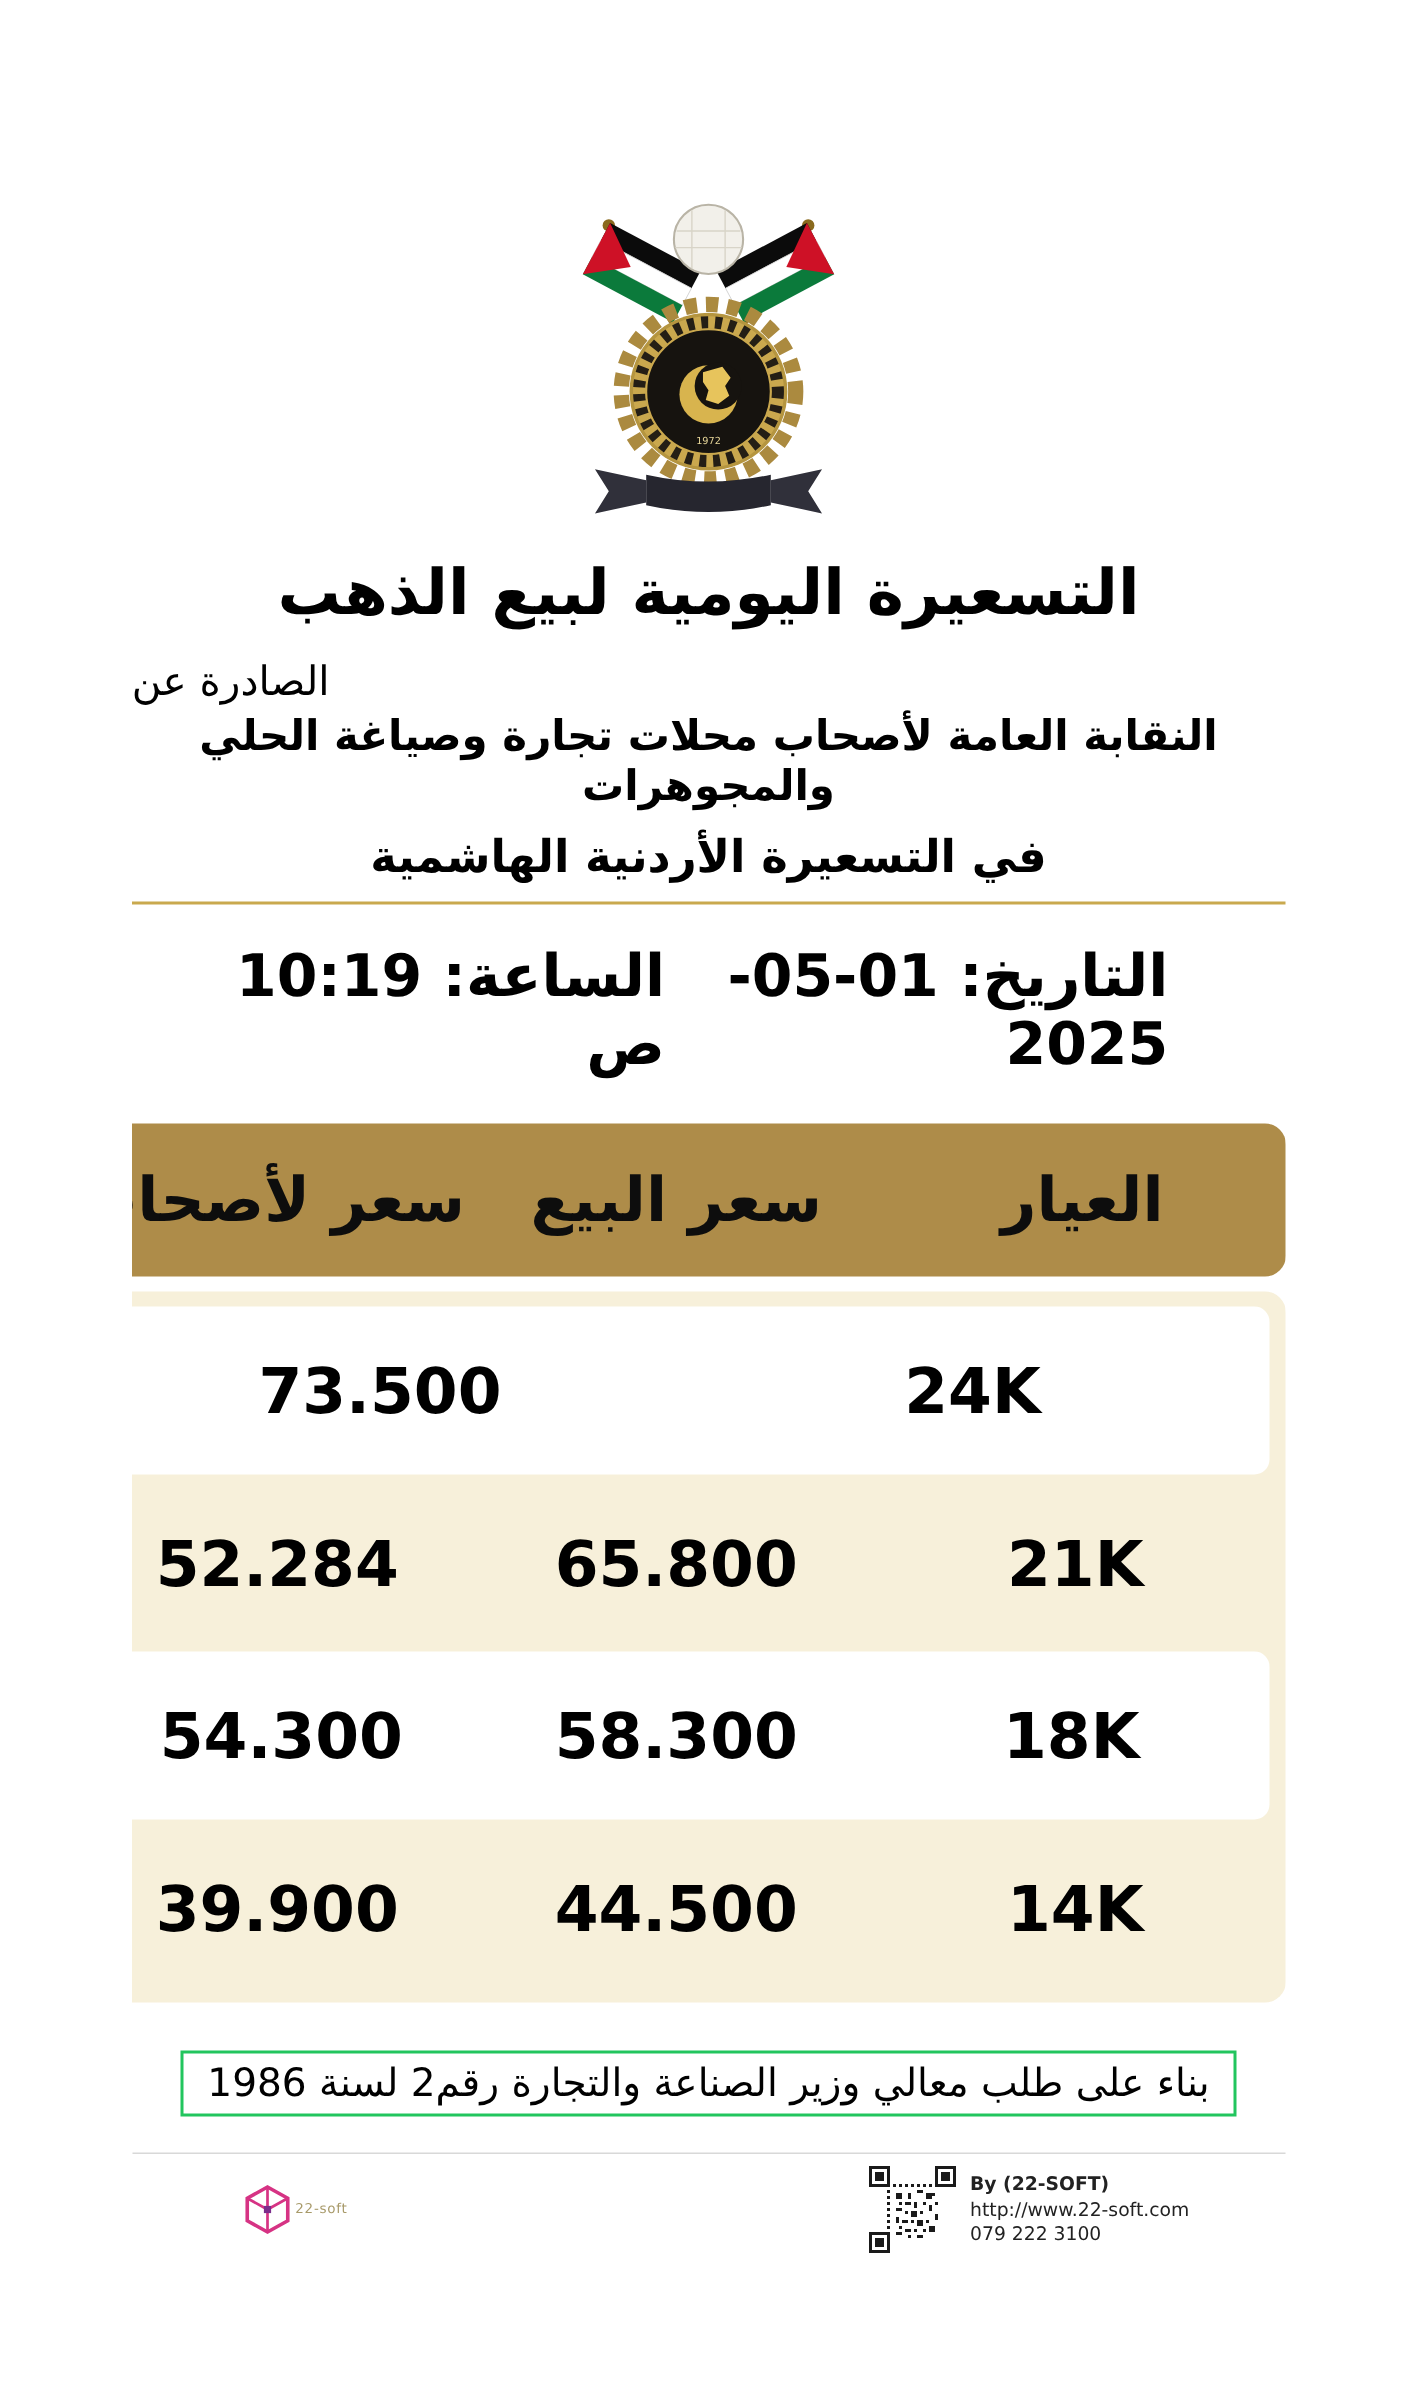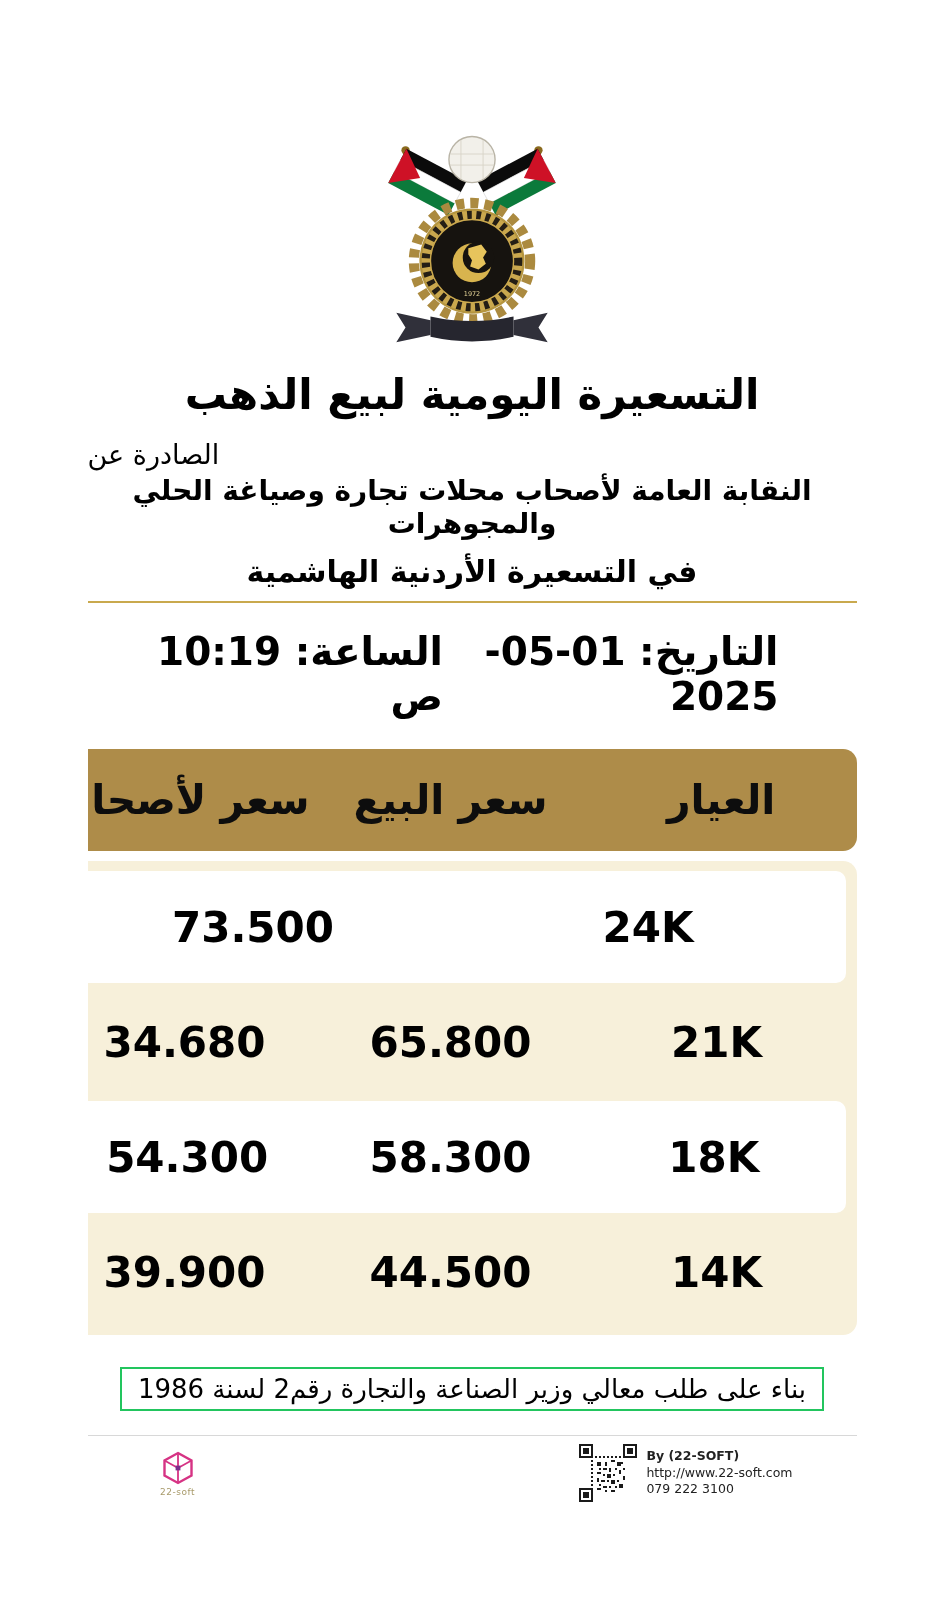--- a/index.html
+++ b/index.html
@@ -49,21 +49,21 @@
   .note-box {
     display:inline-block; border:2px solid #22c55e;
     padding:5px 16px; font-size:26px; font-weight:400;
   }
   
   .bottom-divider { border:none; border-top:1px solid #d8d8d8; margin-top:24px; }
   .bottom-bar {
     display:flex; justify-content:space-between; align-items:center;
     padding:8px 64px 0 72px;
   }
-  .brand { display:flex; flex-direction:column; align-items:center; gap:1px; }
+  .brand { display:flex; flex-direction:row; align-items:center; gap:1px; }
   .brand-name { font-size:9px; color:#a89a6a; letter-spacing:0.5px; }
   .credits { display:flex; align-items:center; gap:9px; }
   .credit-lines { font-size:12.5px; color:#222; line-height:1.35; text-align:left; }
   .credit-lines .ln1 { font-weight:600; }
 </style>
 </head>
 <body>
 
 <div class="page" dir="rtl">
 
@@ -143,21 +143,21 @@
       <div class="col">سعر لأصحاب</div>
     </div>
     <div class="tbody">
       <div class="prow card">
         <div class="cell">24K</div>
         <div class="cell">73.500</div>
       </div>
       <div class="prow">
         <div class="cell">21K</div>
         <div class="cell">65.800</div>
-        <div class="cell">34.680</div>
+        <div class="cell">52.284</div>
       </div>
       <div class="prow card">
         <div class="cell">18K</div>
         <div class="cell">58.300</div>
         <div class="cell">54.300</div>
       </div>
       <div class="prow">
         <div class="cell">14K</div>
         <div class="cell">44.500</div>
         <div class="cell">39.900</div>

